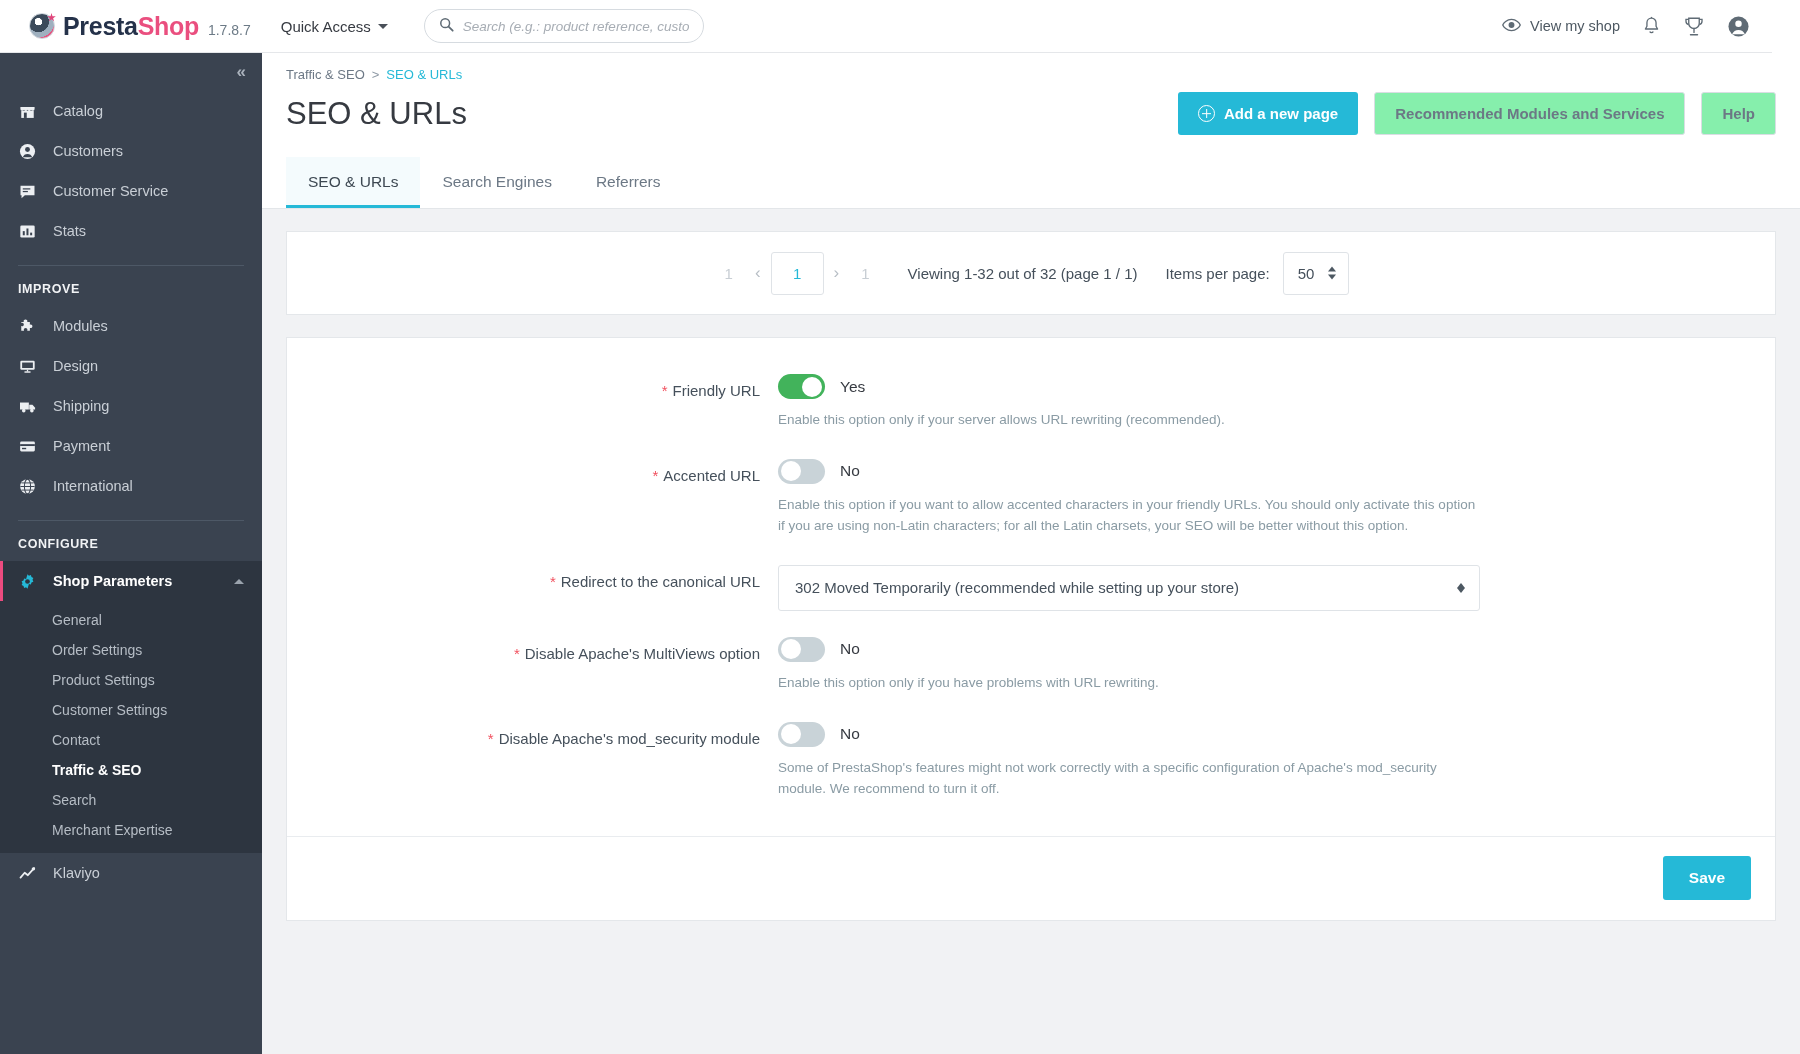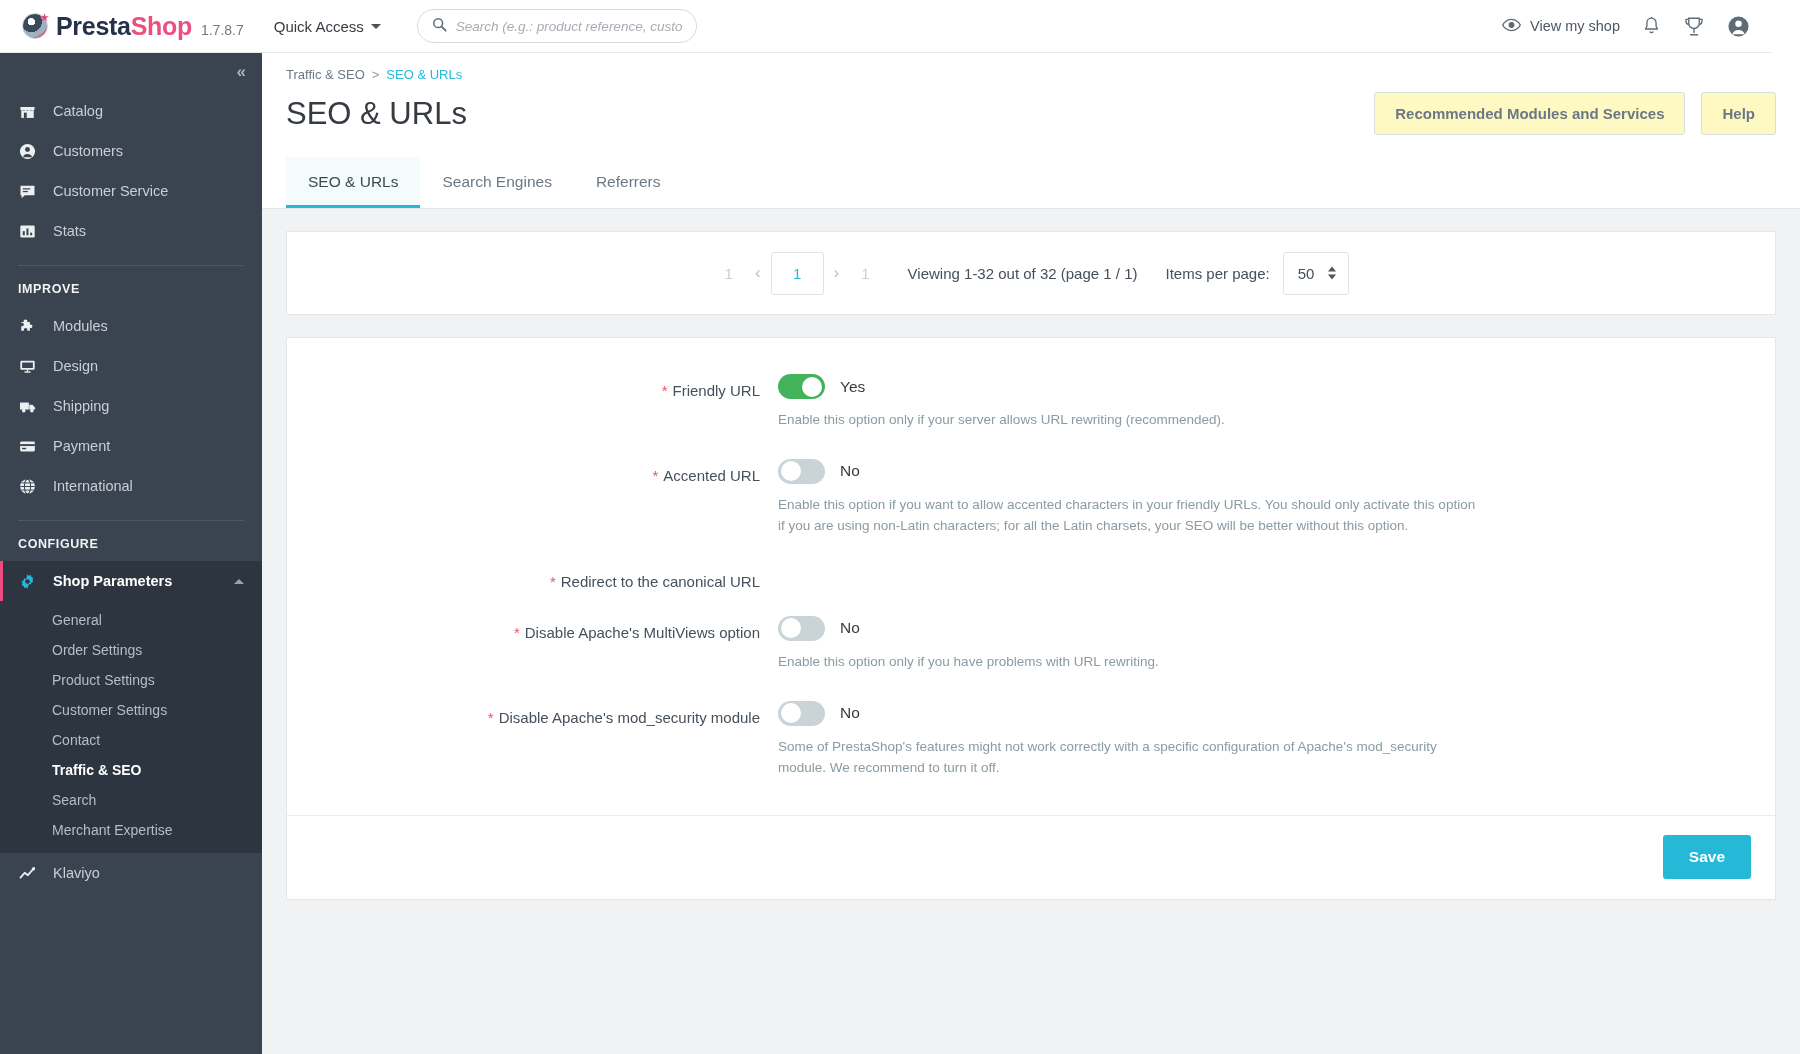--- a/index.html
+++ b/index.html
@@ -6,21 +6,21 @@
   html, body {
     width: 1800px; height: 1054px;
     font-family: "Liberation Sans", sans-serif;
     background: #fff; overflow: hidden;
   }
 
   
   .topbar {
     position: absolute; top: 0; left: 0; width: 1772px; height: 53px;
     background: #fff; border-bottom: 1px solid #e5e7ea;
-    display: flex; align-items: center; z-index: 20;
+    display: flex; align-items: center; z-index: 20; padding-left: 7px;
   }
   .brand { display: flex; align-items: baseline; margin-left: 22px; }
   .brand-logo {
     width: 26px; height: 26px; border-radius: 50%;
     background: radial-gradient(circle at 35% 32%, #ffffff 0 16%, #3b4a5a 17% 46%, #9fb0bf 47% 70%, #e75480 71% 100%);
     border: 1px solid #cfd6dd; align-self: center; margin-right: 8px;
     position: relative;
   }
   .brand-logo::after{
     content:""; position:absolute; right:-2px; top:-1px; width:9px; height:9px;
@@ -103,21 +103,21 @@
   .breadcrumb .cur { color: #25b9d7; }
   .head-row { display: flex; align-items: center; padding: 10px 0 22px 0; }
   .page-title { font-size: 31px; color: #363a41; font-weight: normal; }
   .head-actions { margin-left: auto; display: flex; align-items: center; gap: 16px; }
   .btn {
     font-size: 15px; border-radius: 3px; padding: 0 20px; height: 43px;
     display: inline-flex; align-items: center; gap: 9px; cursor: pointer;
     font-family: "Liberation Sans", sans-serif;
   }
   .btn-primary { background: #25b9d7; color: #fff; border: 0; font-weight: bold; }
-  .btn-outline { background: #fef9c3; color: #6c7885; border: 1px solid #d9dee3; font-weight: bold; }
+  .btn-outline { background: #86efac; color: #6c7885; border: 1px solid #d9dee3; font-weight: bold; }
   .plus-circle {
     width: 17px; height: 17px; border: 1.7px solid #fff; border-radius: 50%;
     position: relative; display: inline-block;
   }
   .plus-circle::before, .plus-circle::after {
     content: ""; position: absolute; background: #fff;
   }
   .plus-circle::before { left: 50%; top: 3px; bottom: 3px; width: 1.7px; transform: translateX(-50%); }
   .plus-circle::after { top: 50%; left: 3px; right: 3px; height: 1.7px; transform: translateY(-50%); }
 
@@ -421,20 +421,24 @@
   <div class="page-head">
     <div class="breadcrumb">
       <span>Traffic &amp; SEO</span>
       <span class="sep">&gt;</span>
       <span class="cur">SEO &amp; URLs</span>
     </div>
 
     <div class="head-row">
       <h1 class="page-title">SEO &amp; URLs</h1>
       <div class="head-actions">
+        <button class="btn btn-primary">
+          <span class="plus-circle"></span>
+          <span>Add a new page</span>
+        </button>
         <button class="btn btn-outline">Recommended Modules and Services</button>
         <button class="btn btn-outline">Help</button>
       </div>
     </div>
   </div>
 
   <div class="tabs">
     <div class="tab active">SEO &amp; URLs</div>
     <div class="tab">Search Engines</div>
     <div class="tab">Referrers</div>
@@ -490,20 +494,29 @@
               <span class="switch-text">No</span>
             </div>
             <div class="help">Enable this option if you want to allow accented characters in your friendly URLs. You should only activate this option if you are using non-Latin characters; for all the Latin charsets, your SEO will be better without this option.</div>
           </div>
         </div>
 
         <div class="form-row" style="margin-bottom:26px;">
           <div class="form-label">
             <span class="req">*</span><span>Redirect to the canonical URL</span>
           </div>
+          <div class="form-field">
+            <div class="field-select">
+              <span>302 Moved Temporarily (recommended while setting up your store)</span>
+              <span class="spin">
+                  <i class="up"></i>
+                  <i class="dn"></i>
+                </span>
+            </div>
+          </div>
         </div>
 
         <div class="form-row">
           <div class="form-label">
             <span class="req">*</span><span>Disable Apache's MultiViews option</span>
           </div>
           <div class="form-field">
             <div class="switch-line">
               <span class="switch">
                   <span class="knob"></span>

